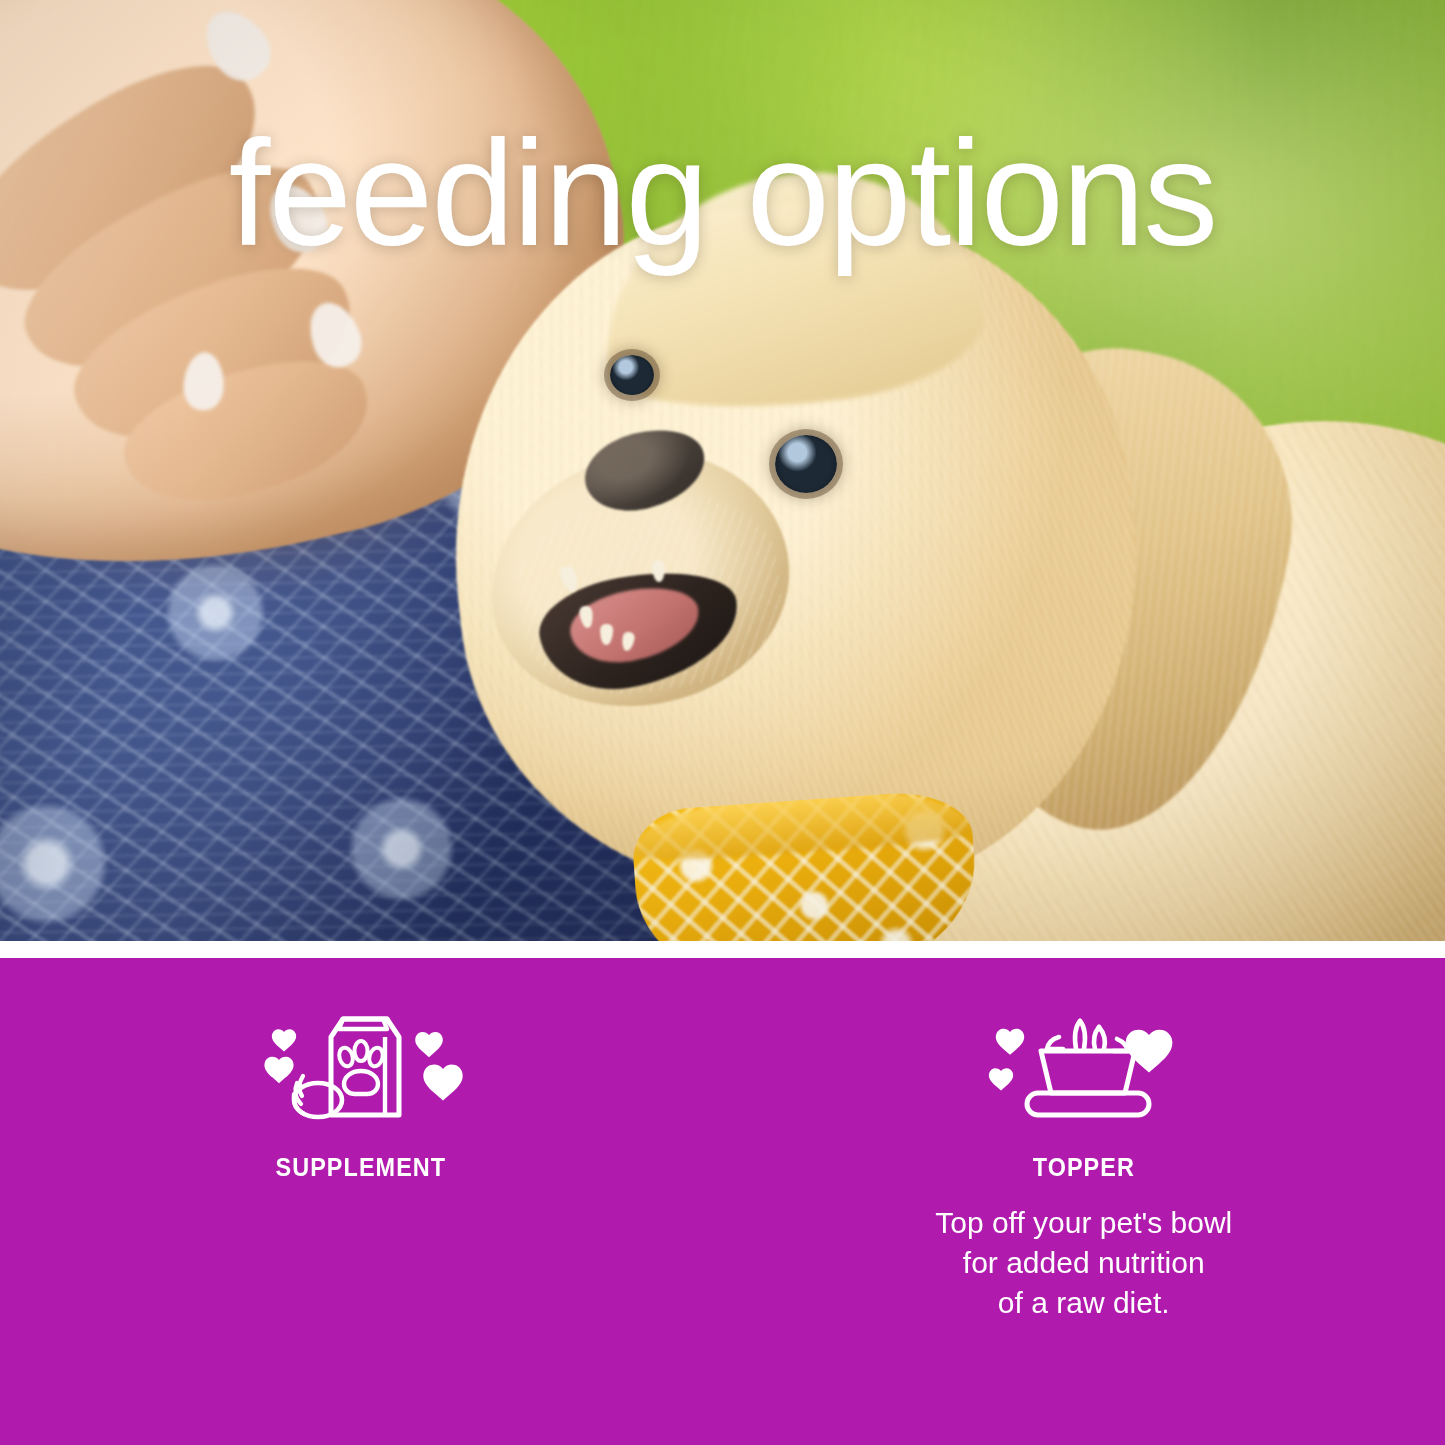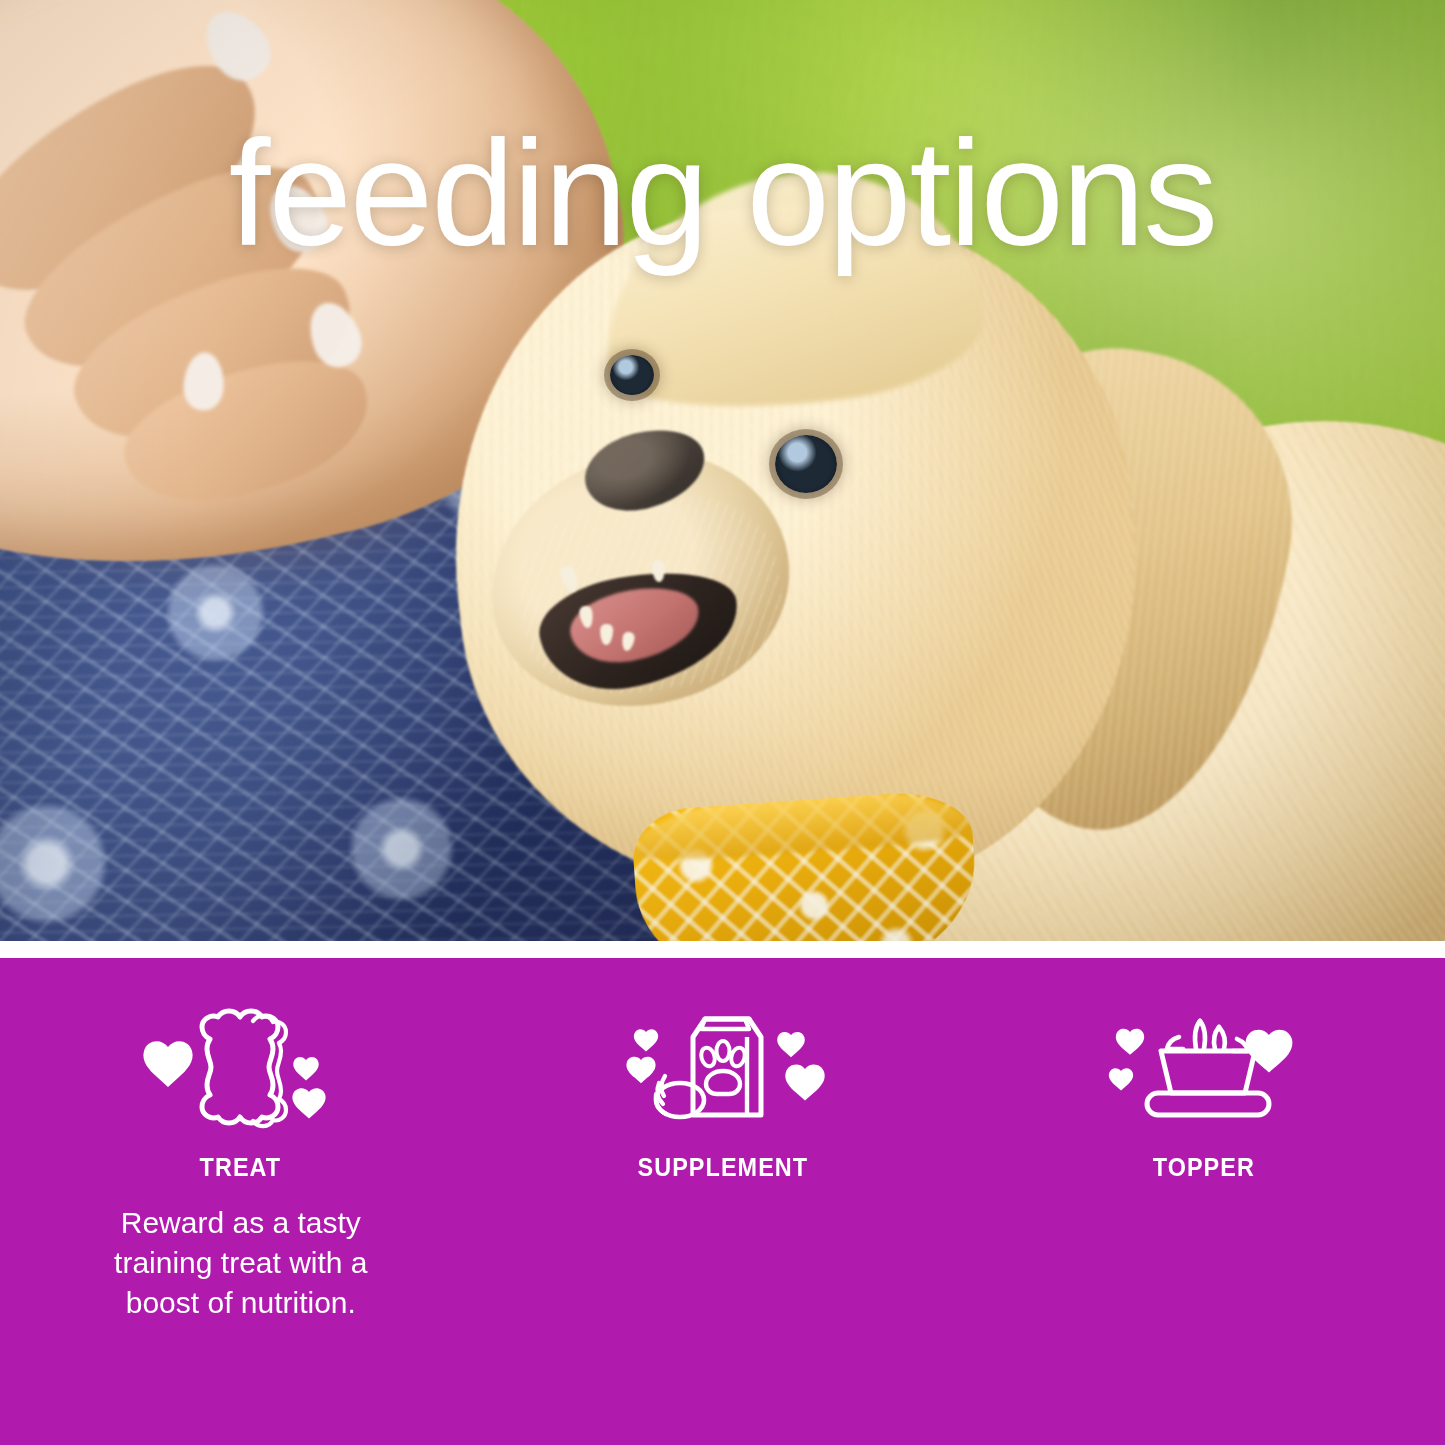--- a/index.html
+++ b/index.html
@@ -368,39 +368,20 @@
 
     <div class="photo-vignette"></div>
 
     <div class="headline"><span>feeding</span><span class="light"> options</span></div>
   </div>
 
   <div class="gap"></div>
 
   <div class="purple-panel">
 
-    <div class="col col-1">
-      <div class="icon-wrap">
-        <svg width="200" height="125" viewBox="0 0 200 125" fill="none">
-
-          <path d="M27 42c-7-9-21-7-24 4-3 10 5 19 13 26l11 10 11-10c8-7 16-16 13-26-3-11-17-13-24-4z" fill="#fff"></path>
-
-          <path d="M112 16c5-7 16-7 20 1 6-2 13 3 13 10 0 5-3 9-7 11 1 2 2 5 2 8 0 9-4 13-4 20s4 11 4 20c0 3-1 6-2 8 4 2 7 6 7 11 0 7-7 12-13 10-4 8-15 8-20 1" stroke="#fff" stroke-width="4.2" stroke-linecap="round" stroke-linejoin="round" fill="none"></path>
-
-          <path d="M99 12c-5-8-17-8-22 0-7-3-16 2-16 10 0 5 3 10 8 12-2 3-3 6-3 10 0 8 4 12 4 18s-4 10-4 18c0 4 1 7 3 10-5 2-8 7-8 12 0 8 9 13 16 10 5 8 17 8 22 0 5 8 17 8 22 0 7 3 16-2 16-10 0-5-3-10-8-12 2-3 3-6 3-10 0-8-4-12-4-18s4-10 4-18c0-4-1-7-3-10 5-2 8-7 8-12 0-8-9-13-16-10-5-8-17-8-22 0z" stroke="#fff" stroke-width="5" stroke-linejoin="round" fill="none"></path>
-
-          <path d="M165 55c-3.6-4.6-10.8-3.6-12.4 2-1.6 5.2 2.6 9.8 6.8 13.4l5.6 5 5.6-5c4.2-3.6 8.4-8.2 6.8-13.4-1.6-5.6-8.8-6.6-12.4-2z" fill="#fff"></path>
-          <path d="M168 87c-4.6-6-14-4.6-16.2 2.6-2 6.8 3.4 12.8 8.8 17.4l7.4 6.4 7.4-6.4c5.4-4.6 10.8-10.6 8.8-17.4-2.2-7.2-11.6-8.6-16.2-2.6z" fill="#fff"></path>
-        </svg>
-      </div>
-      <div class="col-title">TREAT</div>
-      <div class="col-body">Reward as a tasty
-training treat with a
-boost of nutrition.</div>
-    </div>
 
     <div class="col col-2">
       <div class="icon-wrap">
         <svg width="220" height="125" viewBox="0 0 220 125" fill="none">
 
           <path d="M33 27c-3.4-4.4-10.2-3.4-11.8 2-1.6 5 2.4 9.4 6.4 12.8l5.4 4.8 5.4-4.8c4-3.4 8-7.8 6.4-12.8-1.6-5.4-8.4-6.4-11.8-2z" fill="#fff"></path>
           <path d="M28 55c-4-5.2-12.2-4-14.2 2.4-1.8 6 3 11.2 7.8 15.2l6.4 5.6 6.4-5.6c4.8-4 9.6-9.2 7.8-15.2-2-6.4-10.2-7.6-14.2-2.4z" fill="#fff"></path>
 
           <path d="M178 30c-3.8-5-11.6-3.8-13.4 2.2-1.8 5.8 2.8 10.8 7.2 14.6l6.2 5.4 6.2-5.4c4.4-3.8 9-8.8 7.2-14.6-1.8-6-9.6-7.2-13.4-2.2z" fill="#fff"></path>
           <path d="M192 64c-5.4-7.2-16.6-5.4-19.2 3.2-2.4 8.2 4 15.2 10.4 20.6l8.8 7.6 8.8-7.6c6.4-5.4 12.8-12.4 10.4-20.6-2.6-8.6-13.8-10.4-19.2-3.2z" fill="#fff"></path>
@@ -438,16 +419,19 @@
           <path d="M120 22c6 7 7 14 5 22" stroke="#fff" stroke-width="4.6" stroke-linecap="round" fill="none"></path>
           <path d="M120 22c-5 6-6 14-4 22" stroke="#fff" stroke-width="4.6" stroke-linecap="round" fill="none"></path>
           <path d="M80 32c-7 2-11 7-12 12h16" stroke="#fff" stroke-width="4.6" stroke-linecap="round" stroke-linejoin="round" fill="none"></path>
           <path d="M138 34c7 3 10 7 11 12h-15" stroke="#fff" stroke-width="4.6" stroke-linecap="round" stroke-linejoin="round" fill="none"></path>
 
           <path d="M62 46h94l-10 42H72L62 46z" stroke="#fff" stroke-width="5" stroke-linejoin="round" fill="none"></path>
           <rect x="48" y="88" width="122" height="22" rx="11" stroke="#fff" stroke-width="5" fill="none"></rect>
         </svg>
       </div>
       <div class="col-title">TOPPER</div>
+      <div class="col-body">Top off your pet's bowl
+for added nutrition
+of a raw diet.</div>
     </div>
 
   </div>
 </div>
 
 </body></html>

